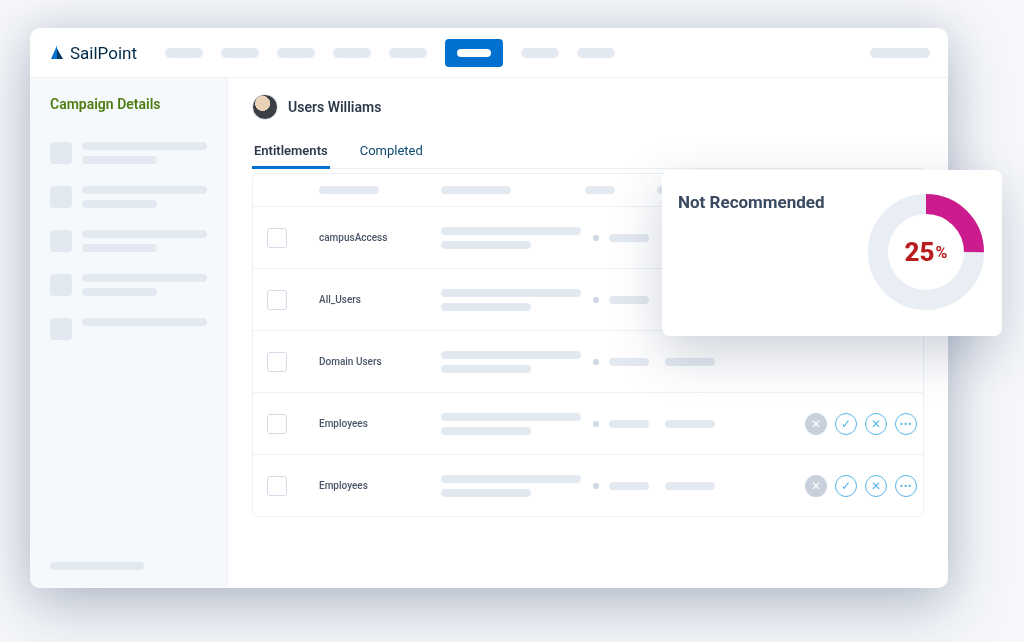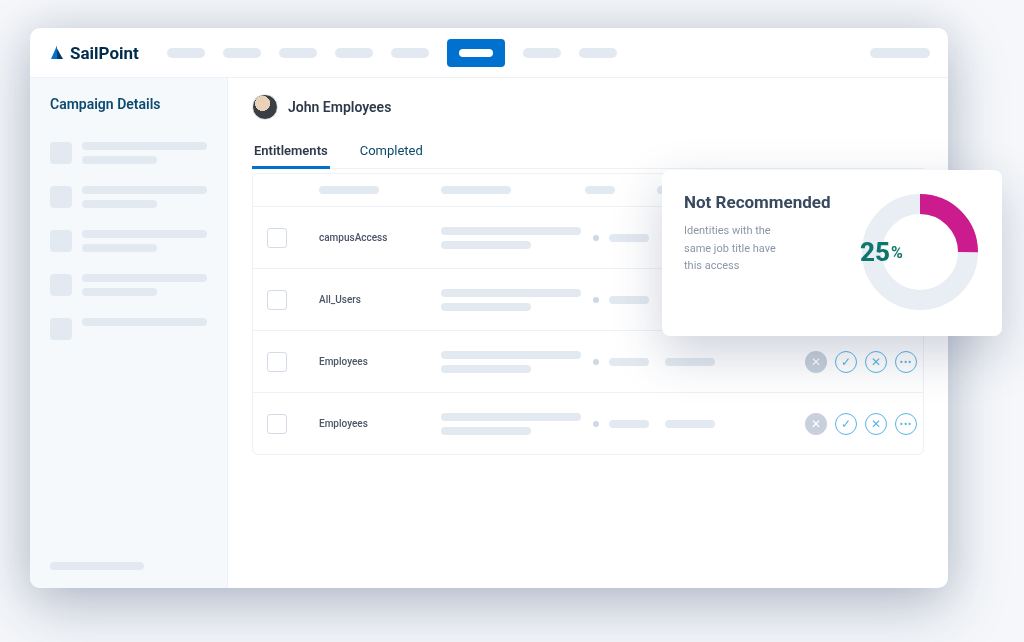--- a/index.html
+++ b/index.html
@@ -29,21 +29,21 @@
     height: 50px;
     display: flex;
     align-items: center;
     padding: 0 18px;
     border-bottom: 1px solid #eef1f5;
   }
   .logo {
     display: flex;
     align-items: center;
     gap: 4px;
-    font-weight: 700;
+    font-weight: 400;
     font-size: 17px;
     color: #002b4b;
     margin-right: 28px;
   }
   .logo svg { width: 18px; height: 18px; }
   .nav-pills { display: flex; gap: 18px; align-items: center; flex: 1; }
   .nav-pill {
     height: 10px;
     width: 38px;
     background: #e3e9f0;
@@ -68,21 +68,21 @@
   }
   
   .sidebar {
     width: 198px;
     background: #f6f9fc;
     border-right: 1px solid #eef1f5;
     padding: 18px 20px;
     display:flex;flex-direction:column;
   }
   .sidebar-title {
-    color: #0c4a6e;
+    color: #4d7c0f;
     font-size: 14px;
     font-weight: 600;
     margin-bottom: 30px;
   }
   .sb-item {
     display:flex;gap:10px;align-items:flex-start;margin-bottom:22px;
   }
   .sb-sq {
     width:22px;height:22px;background:#e3e9f0;border-radius:4px;flex-shrink:0;
   }
@@ -156,32 +156,32 @@
 
   
   .popover {
     position:absolute;
     top:170px;
     right:22px;
     width:340px;
     background:#fff;
     border-radius:8px;
     box-shadow:0 18px 50px rgba(30,50,90,0.22);
-    padding:22px 22px 24px;
+    padding:22px 16px 24px;
     display:flex;
     gap:14px;
   }
   .pop-left{flex:1;}
   .pop-title{font-size:17px;font-weight:700;color:#394a60;margin-bottom:10px;}
   .pop-desc{font-size:11px;line-height:1.6;color:#8a96a8;max-width:110px;}
   .donut-wrap{position:relative;width:120px;height:120px;flex-shrink:0;}
   .donut-wrap svg{transform:rotate(-90deg);}
   .donut-center{
-    position:absolute;inset:0;display:flex;align-items:center;
-    font-size:26px;font-weight:800;color:#0f766e;
+    position:absolute;inset:0;display:flex;align-items:center;justify-content:center;
+    font-size:26px;font-weight:800;color:#b91c1c;
   }
   .donut-center .pct{font-size:16px;font-weight:700;margin-left:1px;}
 </style>
 </head>
 <body>
 
 <div class="app-window">
 
   <div class="topnav">
     <div class="logo">
@@ -243,21 +243,21 @@
           <div class="sb-line"></div>
         </div>
       </div>
 
       <div class="sb-bottom"></div>
     </aside>
 
     <main class="main">
       <div class="user-row">
         <div class="avatar"></div>
-        <div class="username">John Employees</div>
+        <div class="username">Users Williams</div>
       </div>
 
       <div class="tabs">
         <div class="tab active">Entitlements</div>
         <div class="tab">Completed</div>
       </div>
 
       <div class="table">
         <div class="thead">
           <div class="th c1"></div>
@@ -291,20 +291,34 @@
               <div class="bar w2"></div>
             </div>
           <div class="dot-col">
               <div class="dot"></div>
               <div class="bar" style="width:40px"></div>
             </div>
           <div class="bar" style="width:50px"></div>
           <div></div>
         </div>
 
+        <div class="trow">
+          <div class="chk"></div>
+          <div class="ent-name">Domain Users</div>
+          <div class="desc-col">
+              <div class="bar w1"></div>
+              <div class="bar w2"></div>
+            </div>
+          <div class="dot-col">
+              <div class="dot"></div>
+              <div class="bar" style="width:40px"></div>
+            </div>
+          <div class="bar" style="width:50px"></div>
+          <div></div>
+        </div>
 
         <div class="trow">
           <div class="chk"></div>
           <div class="ent-name">Employees</div>
           <div class="desc-col">
               <div class="bar w1"></div>
               <div class="bar w2"></div>
             </div>
           <div class="dot-col">
               <div class="dot"></div>
@@ -340,21 +354,20 @@
         </div>
 
       </div>
     </main>
   </div>
 </div>
 
 <div class="popover">
   <div class="pop-left">
     <div class="pop-title">Not Recommended</div>
-    <div class="pop-desc">Identities with the same job title have this access</div>
   </div>
   <div class="donut-wrap">
     <svg width="120" height="120" viewBox="0 0 120 120">
       <circle cx="60" cy="60" r="48" fill="none" stroke="#e9eef5" stroke-width="20"></circle>
       <circle cx="60" cy="60" r="48" fill="none" stroke="#cc1b8d" stroke-width="20" stroke-dasharray="75.4 301.6" stroke-linecap="butt"></circle>
     </svg>
     <div class="donut-center">
       <span>25</span>
         <span class="pct">%</span>
     </div>

